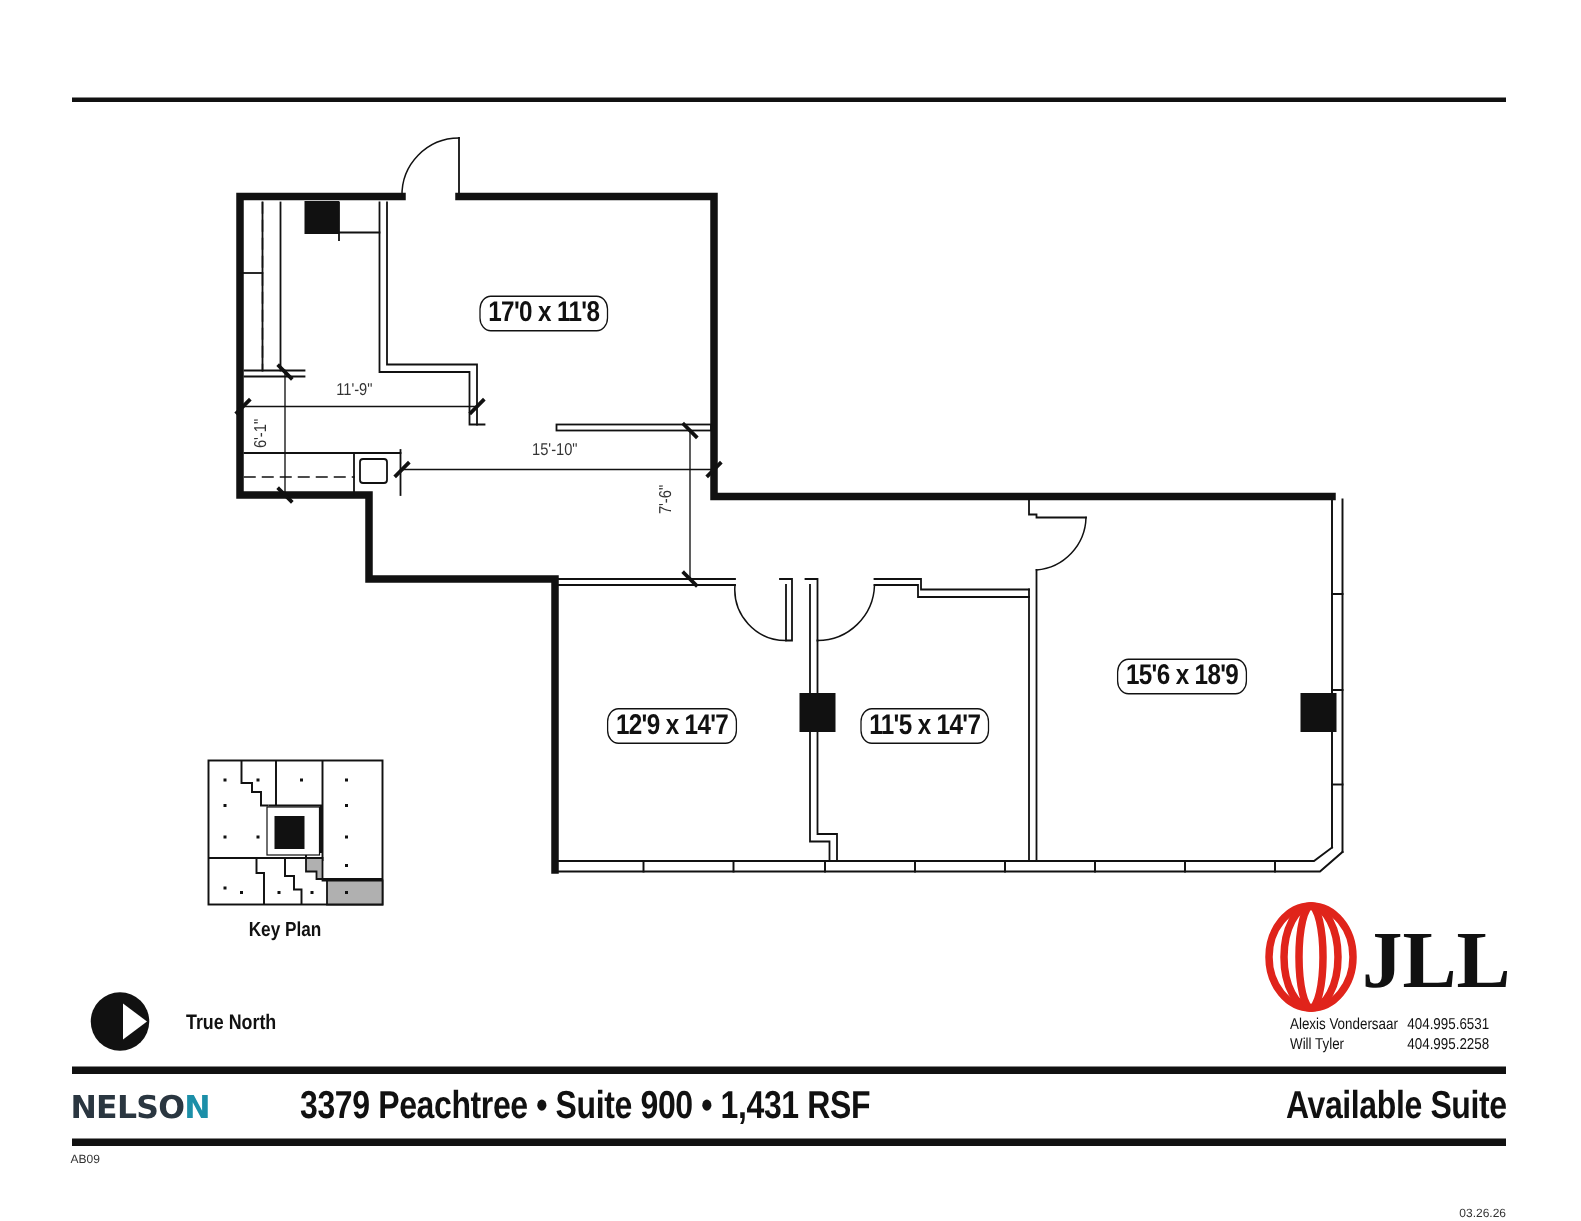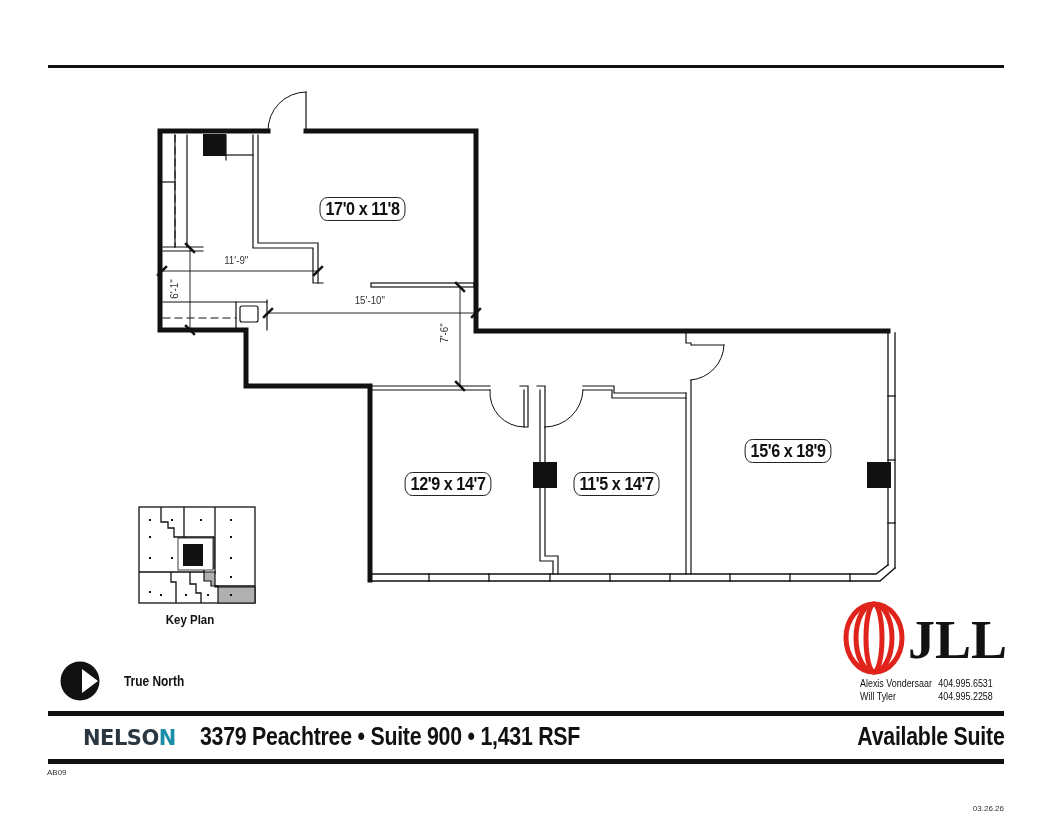--- a/index.html
+++ b/index.html
@@ -18,21 +18,21 @@
                    font-weight: bold; font-size: 13.5px; transform: scaleX(0.85); }
   .north-icon { left: 60px; top: 661px; width: 40px; height: 40px; }
   .north-label { left: 124px; top: 673px; font-weight: bold; font-size: 14px; transform: scaleX(0.85); transform-origin: left; }
   .jll-logo { left: 840px; top: 600px; width: 165px; height: 78px; }
   .contacts { left: 860px; top: 677px; font-size: 10.5px; line-height: 13px; transform: scaleX(0.85); transform-origin: left; }
   .contact-row { display: flex; }
   .contact-name { width: 92px; }
   .rule-mid1 { left: 48px; top: 711px; width: 956px; height: 5px; background: #111; }
   .rule-mid2 { left: 48px; top: 759px; width: 956px; height: 5px; background: #111; }
   .nelson { left: 47px; top: 726px; font-family: "DejaVu Sans", sans-serif; font-weight: bold; font-size: 21px;
-            letter-spacing: -0.5px; color: #2a3640; margin-left: 36px; }
+            letter-spacing: -0.5px; color: #2a3640; }
   .nelson-accent { color: #1c8fa8; }
   .headline { left: 200px; top: 721px; font-weight: bold; font-size: 26px; letter-spacing: -0.3px;
               transform: scaleX(0.82); transform-origin: left; white-space: nowrap; }
   .available { right: 50px; top: 721px; font-weight: bold; font-size: 26px; letter-spacing: -0.3px;
                transform: scaleX(0.82); transform-origin: right; white-space: nowrap; }
   .code-left { left: 47px; top: 768px; font-size: 8px; color: #333; text-align: right; }
   .code-right { right: 50px; top: 804px; font-size: 8px; color: #333; }
 </style>
 </head>
 <body>

